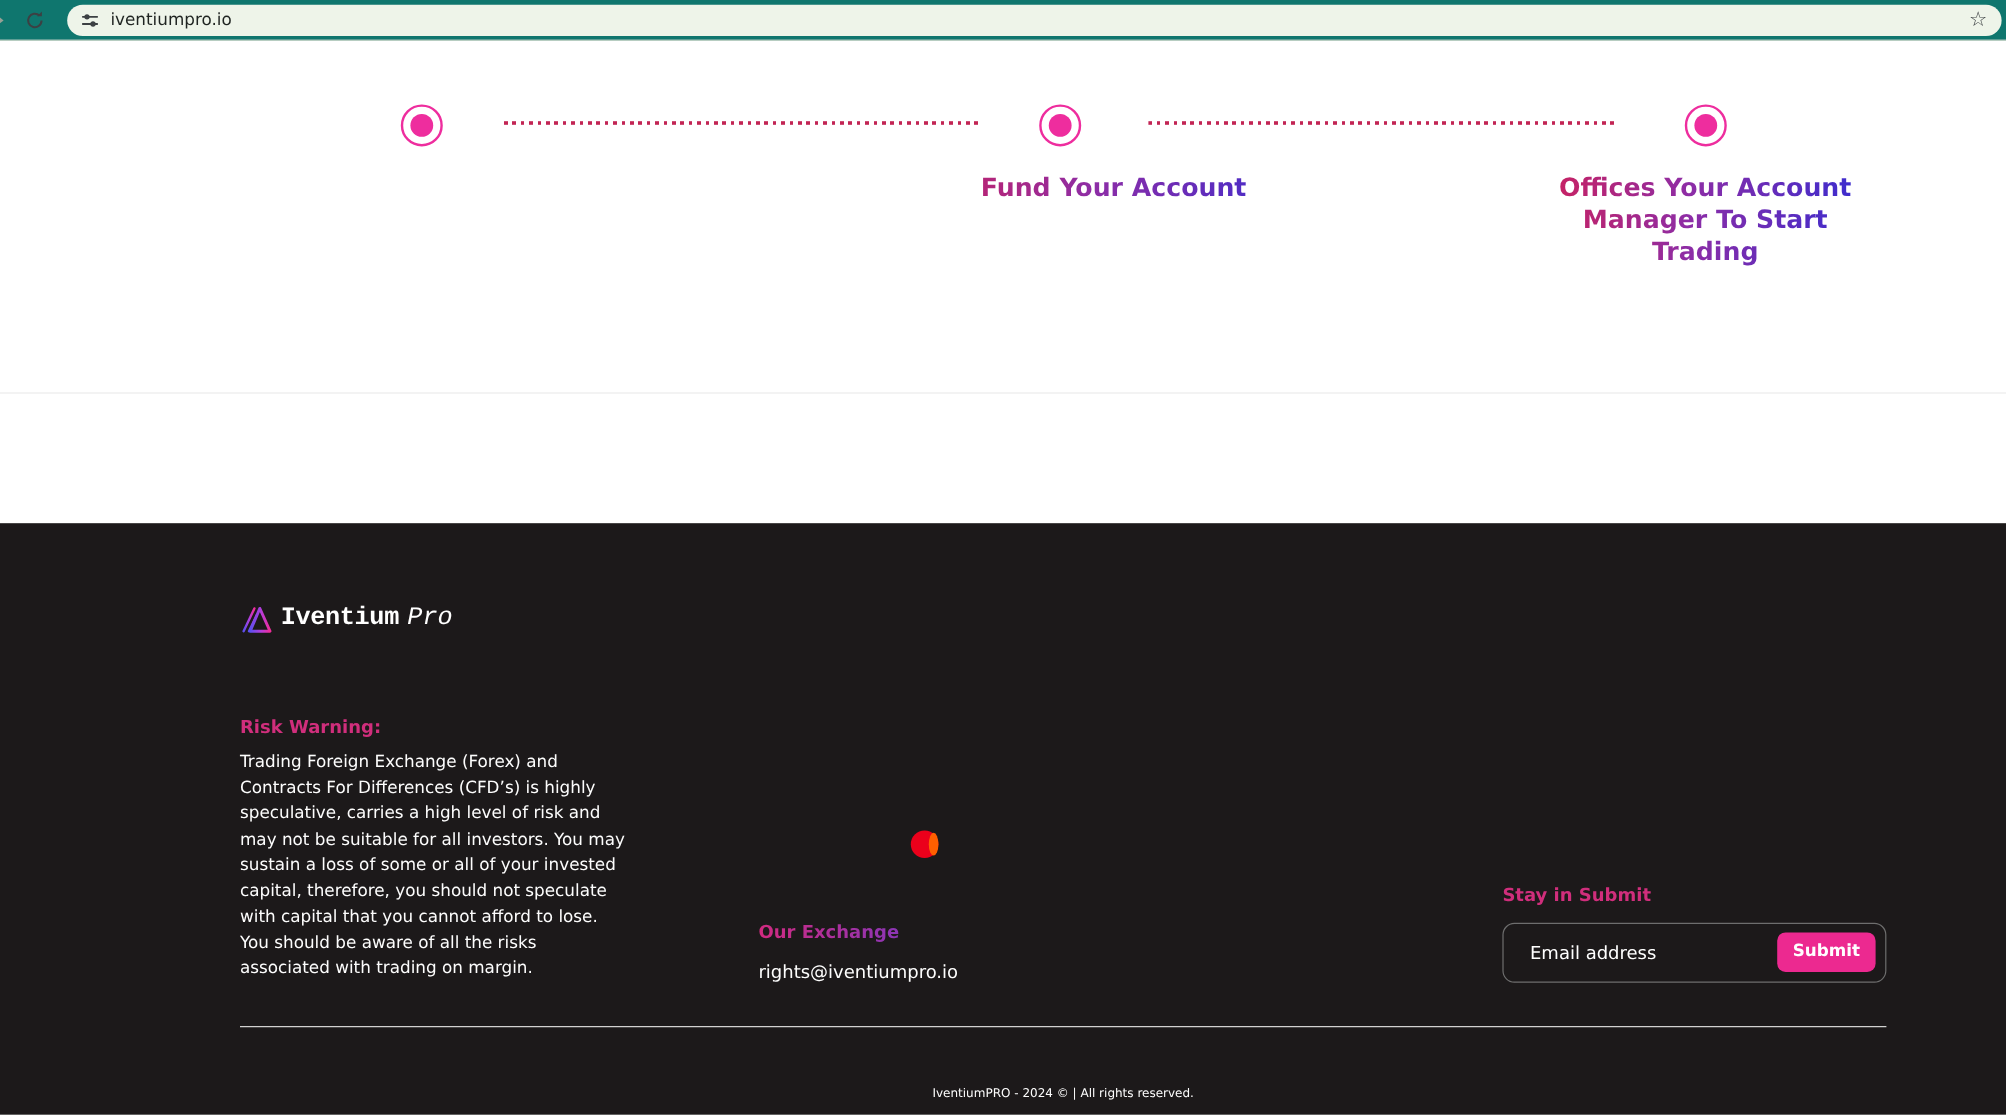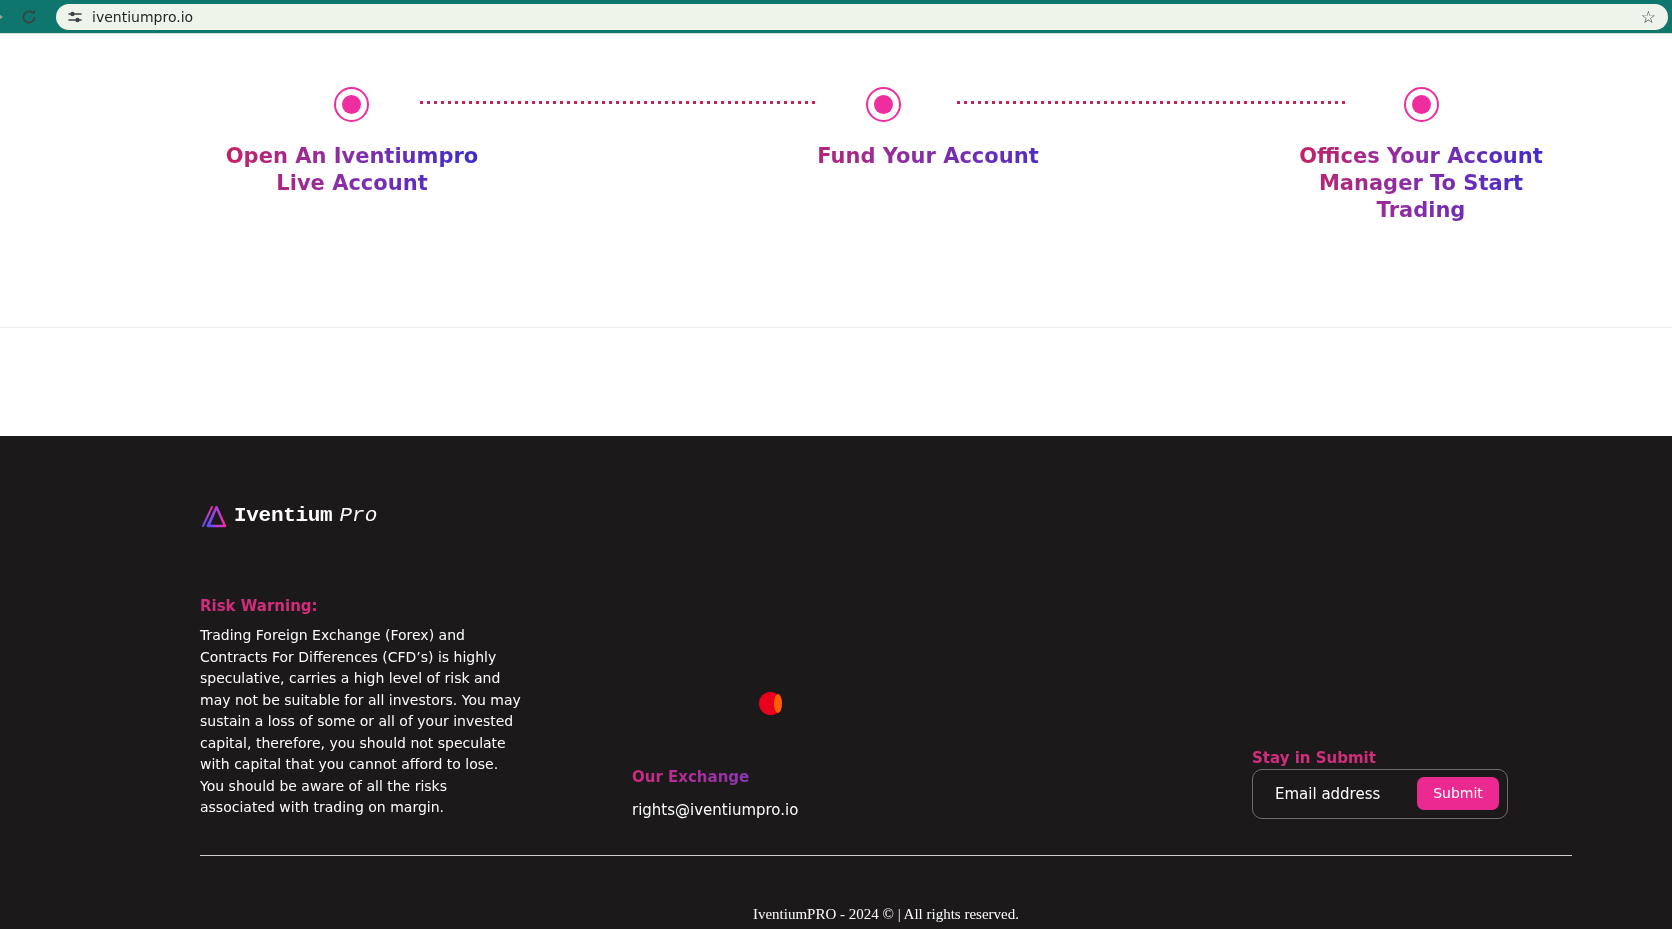--- a/index.html
+++ b/index.html
@@ -111,35 +111,35 @@
   .col-offices{ margin-left:92px; }
   .col-touch{ margin-left:auto; width:320px; }
   .col-heading{ font-size:15px; font-weight:600; color:#d02e7c; }
   .grad-heading{
     background:linear-gradient(90deg,#d12a80,#8b35b5);
     -webkit-background-clip:text; background-clip:text; color:transparent;
     display:inline-block;
   }
   .risk-body{ margin-top:10px; font-size:14px; line-height:21.5px; color:#fdfdfd; white-space:pre-line;}
   .office-email{ margin-top:15px; font-size:15px; color:#fdfdfd;}
-  .subscribe{ position:relative; margin-top:2px; width:256px; height:50px;}
+  .subscribe{ position:relative; margin-top:14px; width:320px; height:50px;}
   .email-input{
     width:100%; height:100%; background:transparent; border:1px solid #6e6e6e;
     border-radius:10px; color:#fff; font-size:15px; padding:0 100px 0 22px;
     font-family:"DejaVu Sans","Liberation Sans",sans-serif; outline:none;
   }
   .email-input::placeholder{ color:#fff; opacity:1;}
   .submit-btn{
     position:absolute; right:9px; top:8px; width:82px; height:33px;
     background:#ec2990; color:#fff; border:none; border-radius:7px;
-    font-size:14px; font-weight:400; cursor:pointer;
+    font-size:14px; font-weight:700; cursor:pointer;
     font-family:"DejaVu Sans","Liberation Sans",sans-serif;
   }
   .f-divider{ border:none; border-top:1px solid rgba(255,255,255,.8); margin-top:36px;}
-  .copyright{ margin-top:50px; text-align:center; font-size:15px; color:#fdfdfd;font-family:Liberation Serif, serif;}
+  .copyright{ margin-top:50px; text-align:center; font-size:10px; color:#fdfdfd;}
 </style>
 </head>
 <body>
 
 <div class="toolbar">
   <div class="nav-arrow"></div>
   <div class="reload">
     <svg width="18" height="18" viewBox="0 0 18 18">
       <path d="M14.6 9a5.6 5.6 0 1 1-1.7-4" fill="none" stroke="#3c4043" stroke-width="1.7"></path>
       <path d="M14.9 1.6 v4 h-4 z" fill="#3c4043"></path>
@@ -164,22 +164,20 @@
       <div class="dot"></div>
     </div>
   <div class="ring ring2">
       <div class="dot"></div>
     </div>
   <div class="ring ring3">
       <div class="dot"></div>
     </div>
   <div class="dotline dotline1"></div>
   <div class="dotline dotline2"></div>
-  <h3 class="step-title t1">Open An Iventiumpro
-Live Account</h3>
   <h3 class="step-title t2">Fund Your Account</h3>
   <h3 class="step-title t3">Offices Your Account
 Manager To Start
 Trading</h3>
 </div>
 
 <div class="paystrip">
 
   <div class="visa">
     <div class="bar-top"></div>

